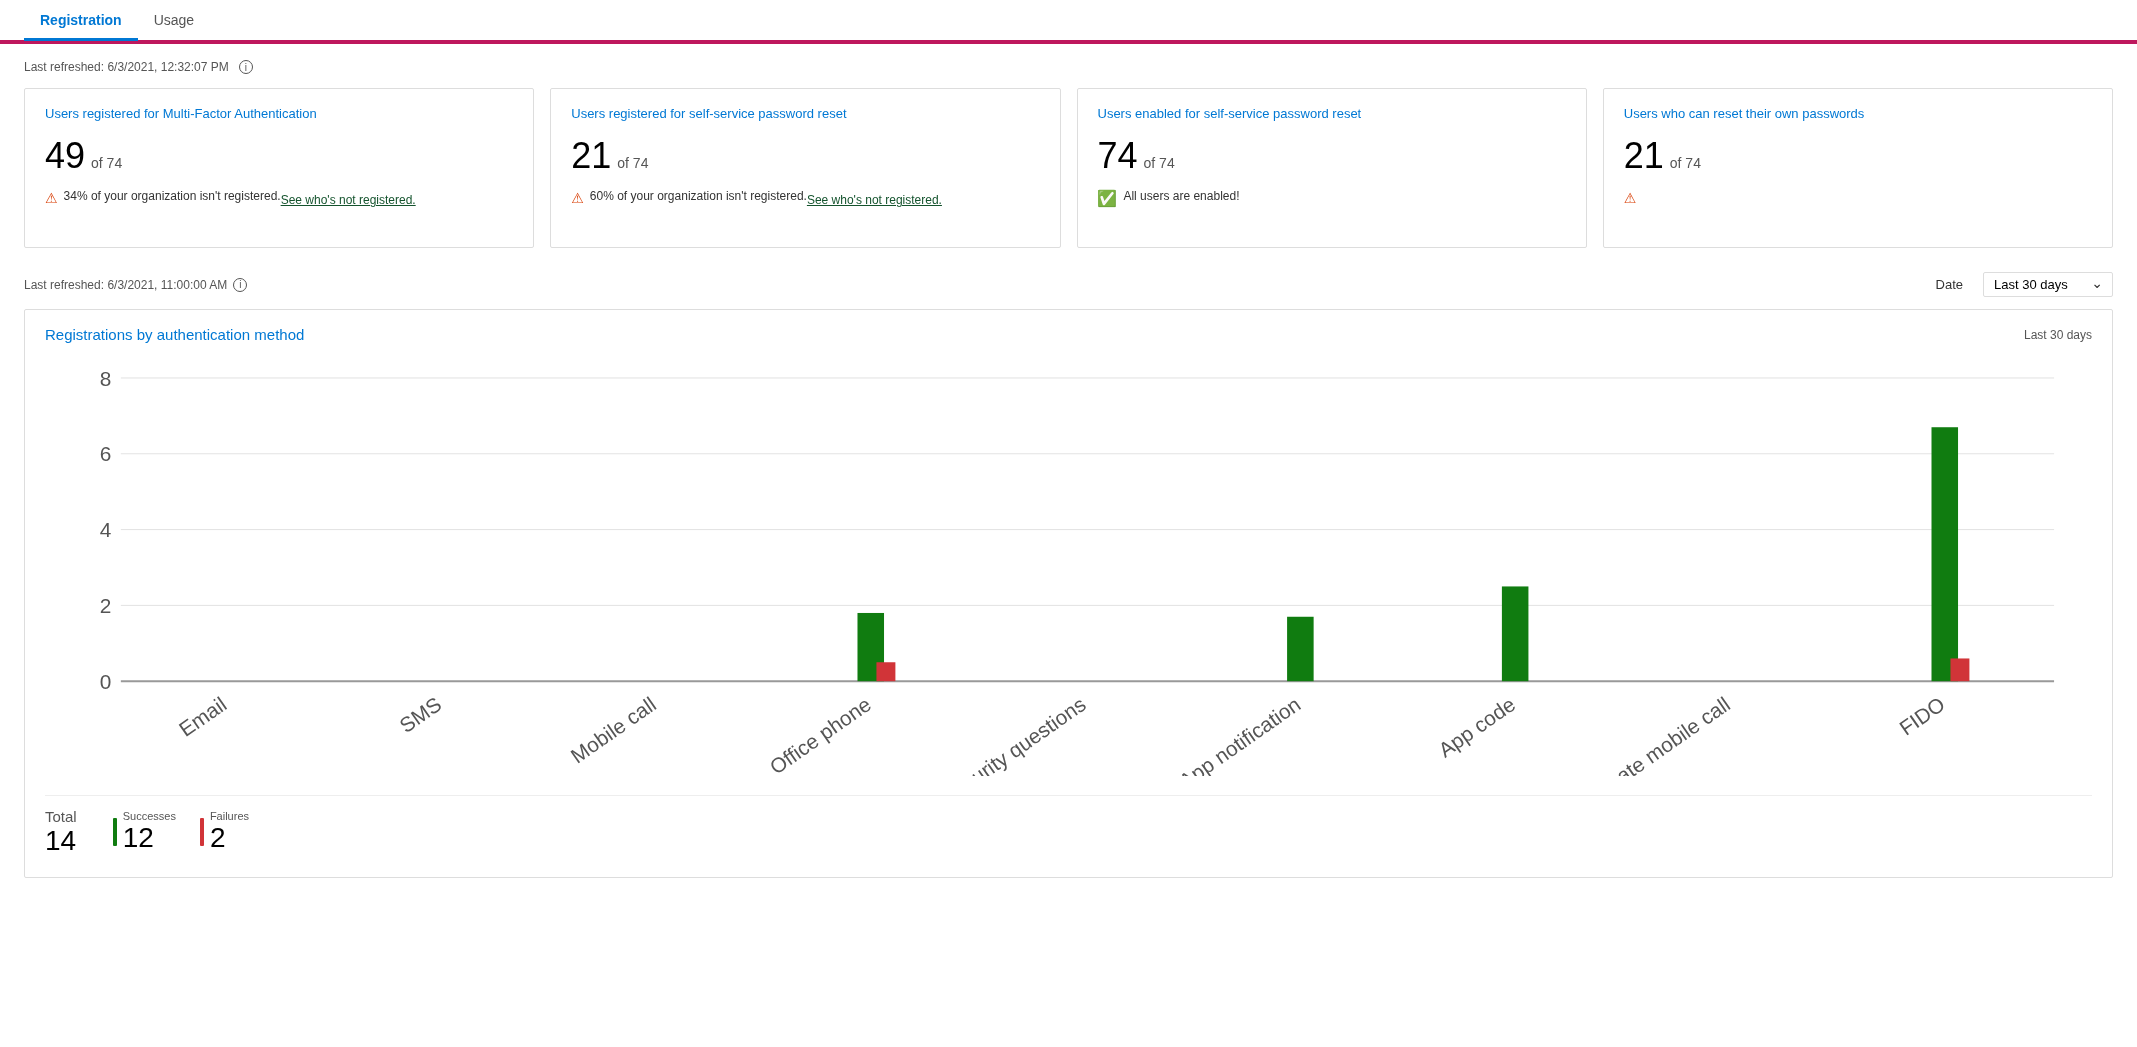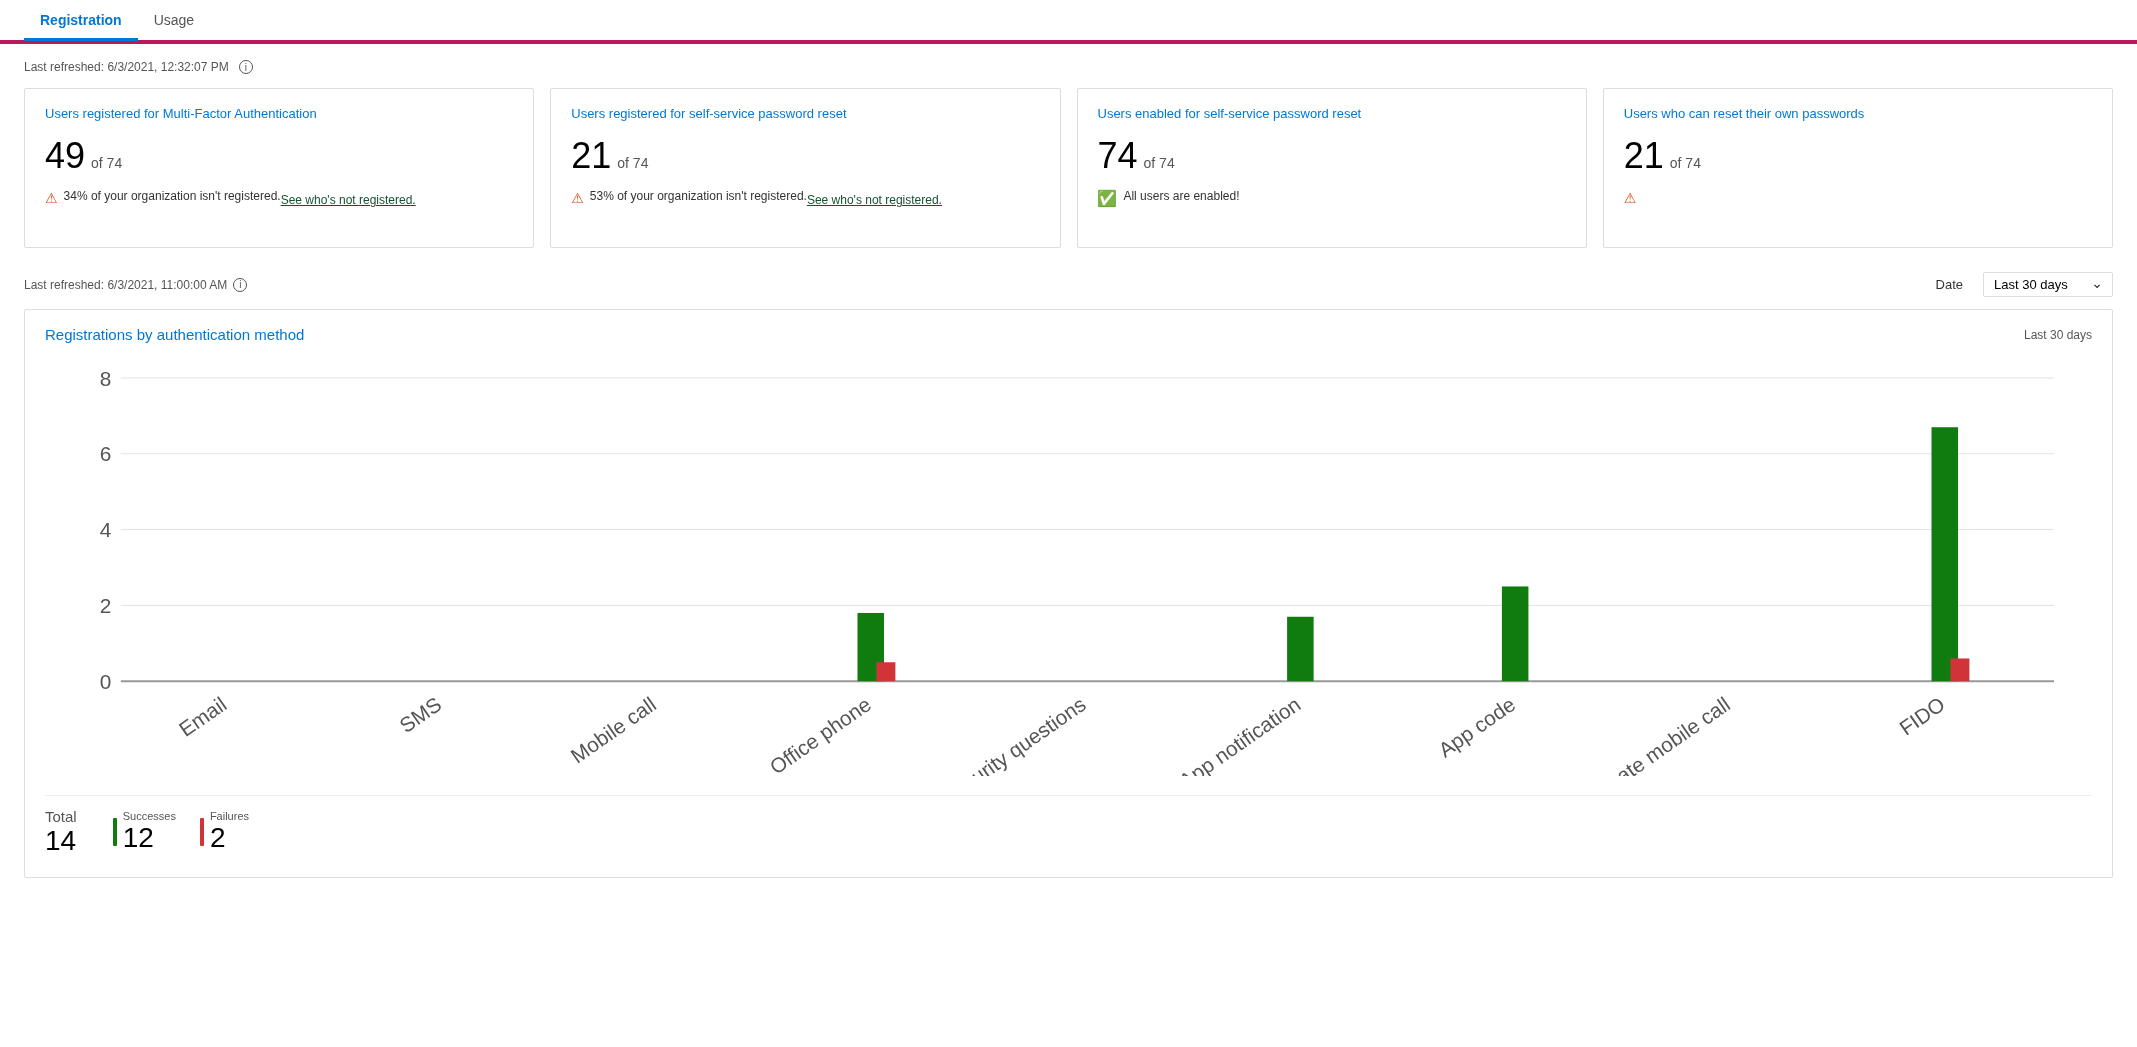--- a/index.html
+++ b/index.html
@@ -82,21 +82,21 @@
       </div>
       <div class="card">
         <div class="card-title">Users registered for self-service password reset</div>
         <div class="card-count">
           <span class="big-num">21</span>
           <span class="of-total">of 74</span>
         </div>
         <div class="card-warning">
           <span class="warn-icon">⚠</span>
           <div class="card-warning-text">
-            <span>53% of your organization isn't registered.</span>
+            <span>60% of your organization isn't registered.</span>
             <a class="card-link" href="#">See who's not registered.</a>
           </div>
         </div>
       </div>
       <div class="card">
         <div class="card-title">Users enabled for self-service password reset</div>
         <div class="card-count">
           <span class="big-num">74</span>
           <span class="of-total">of 74</span>
         </div>

